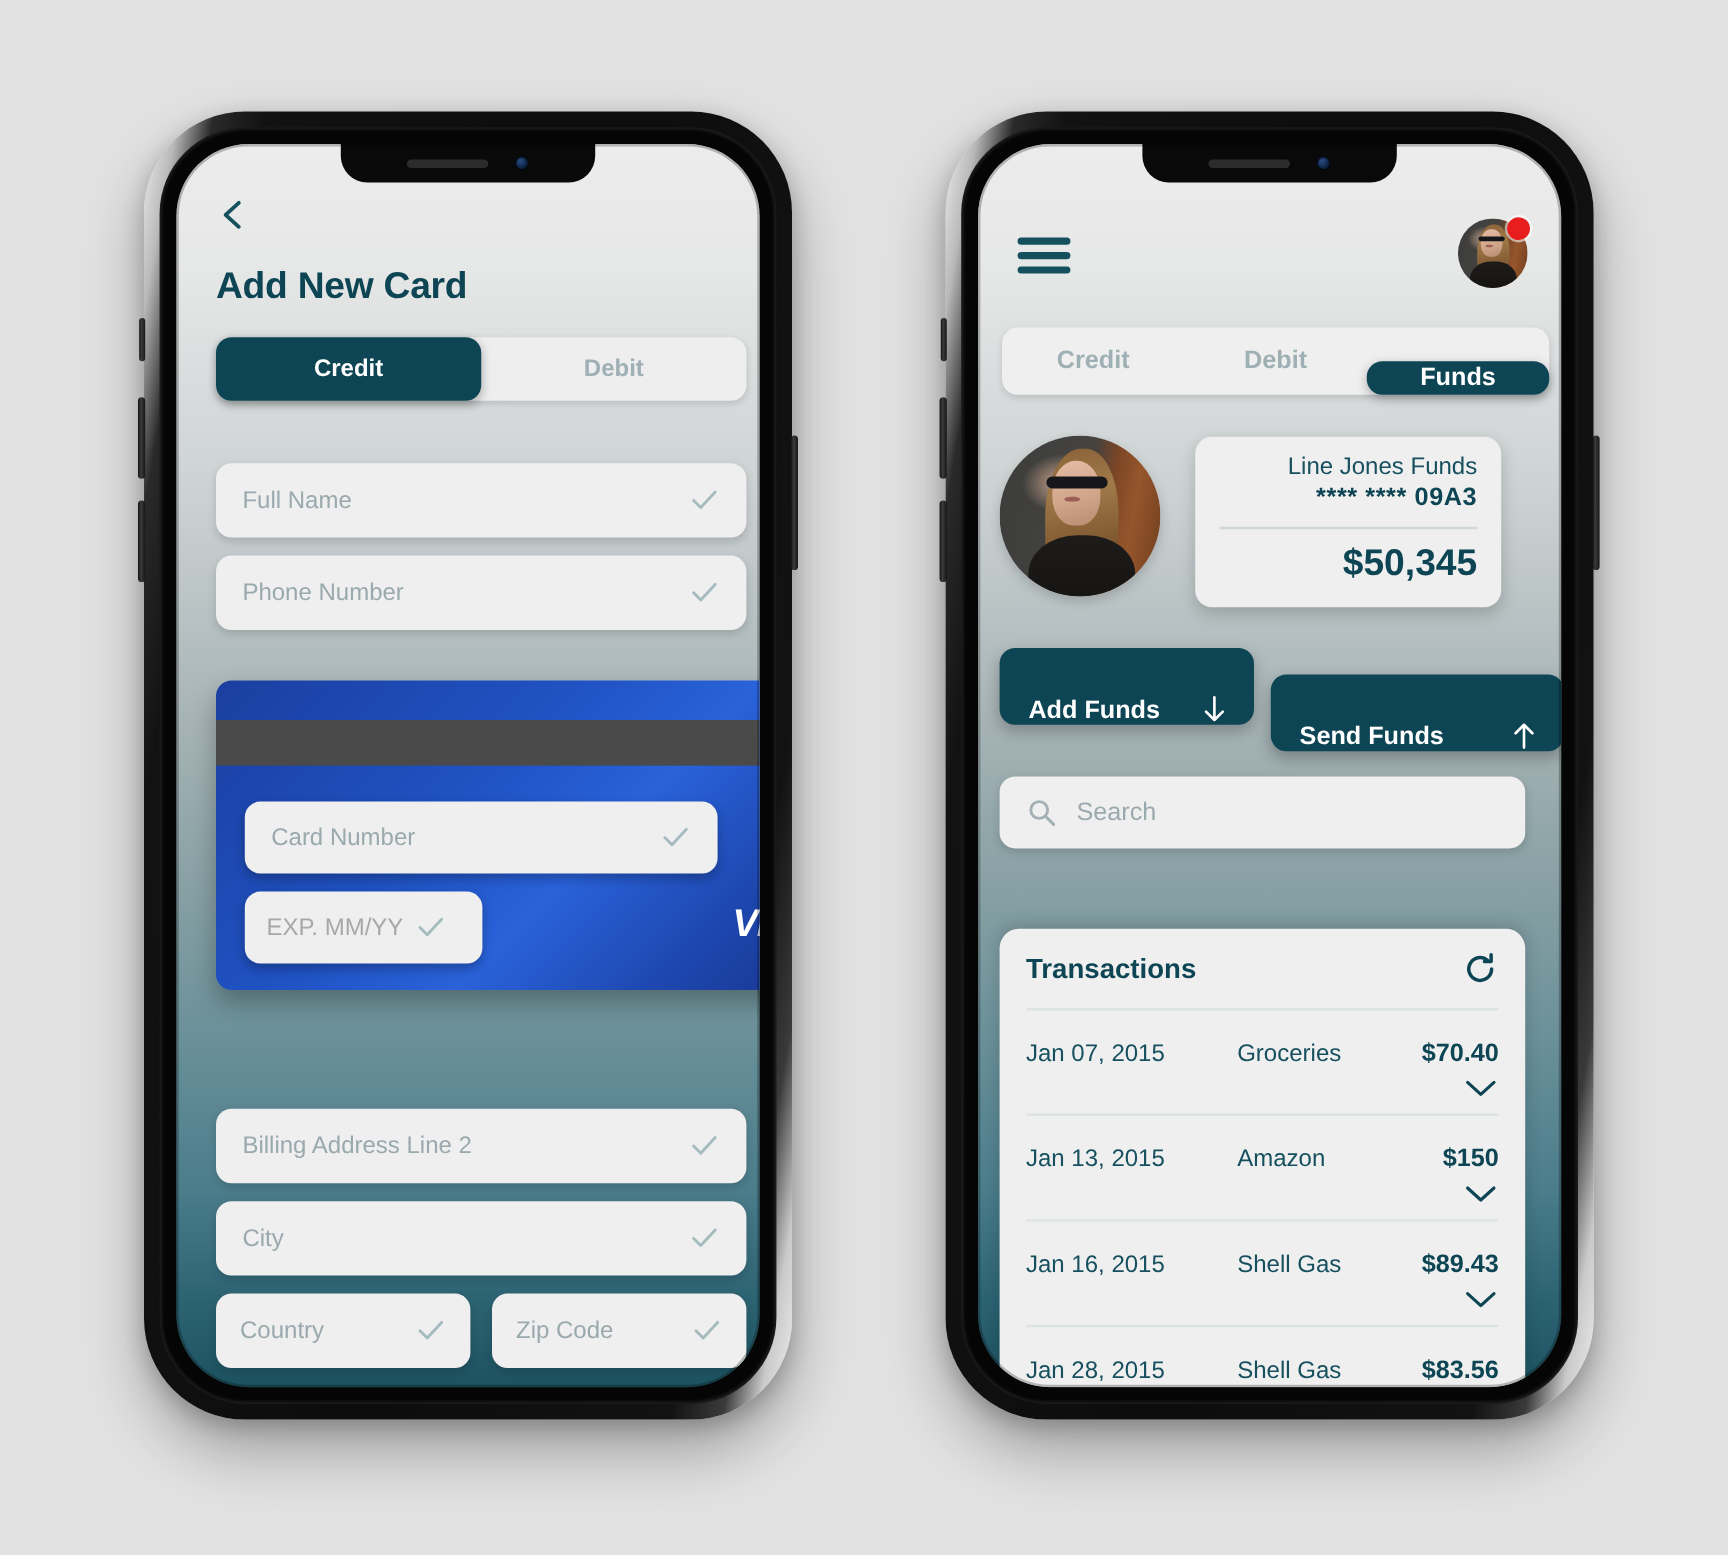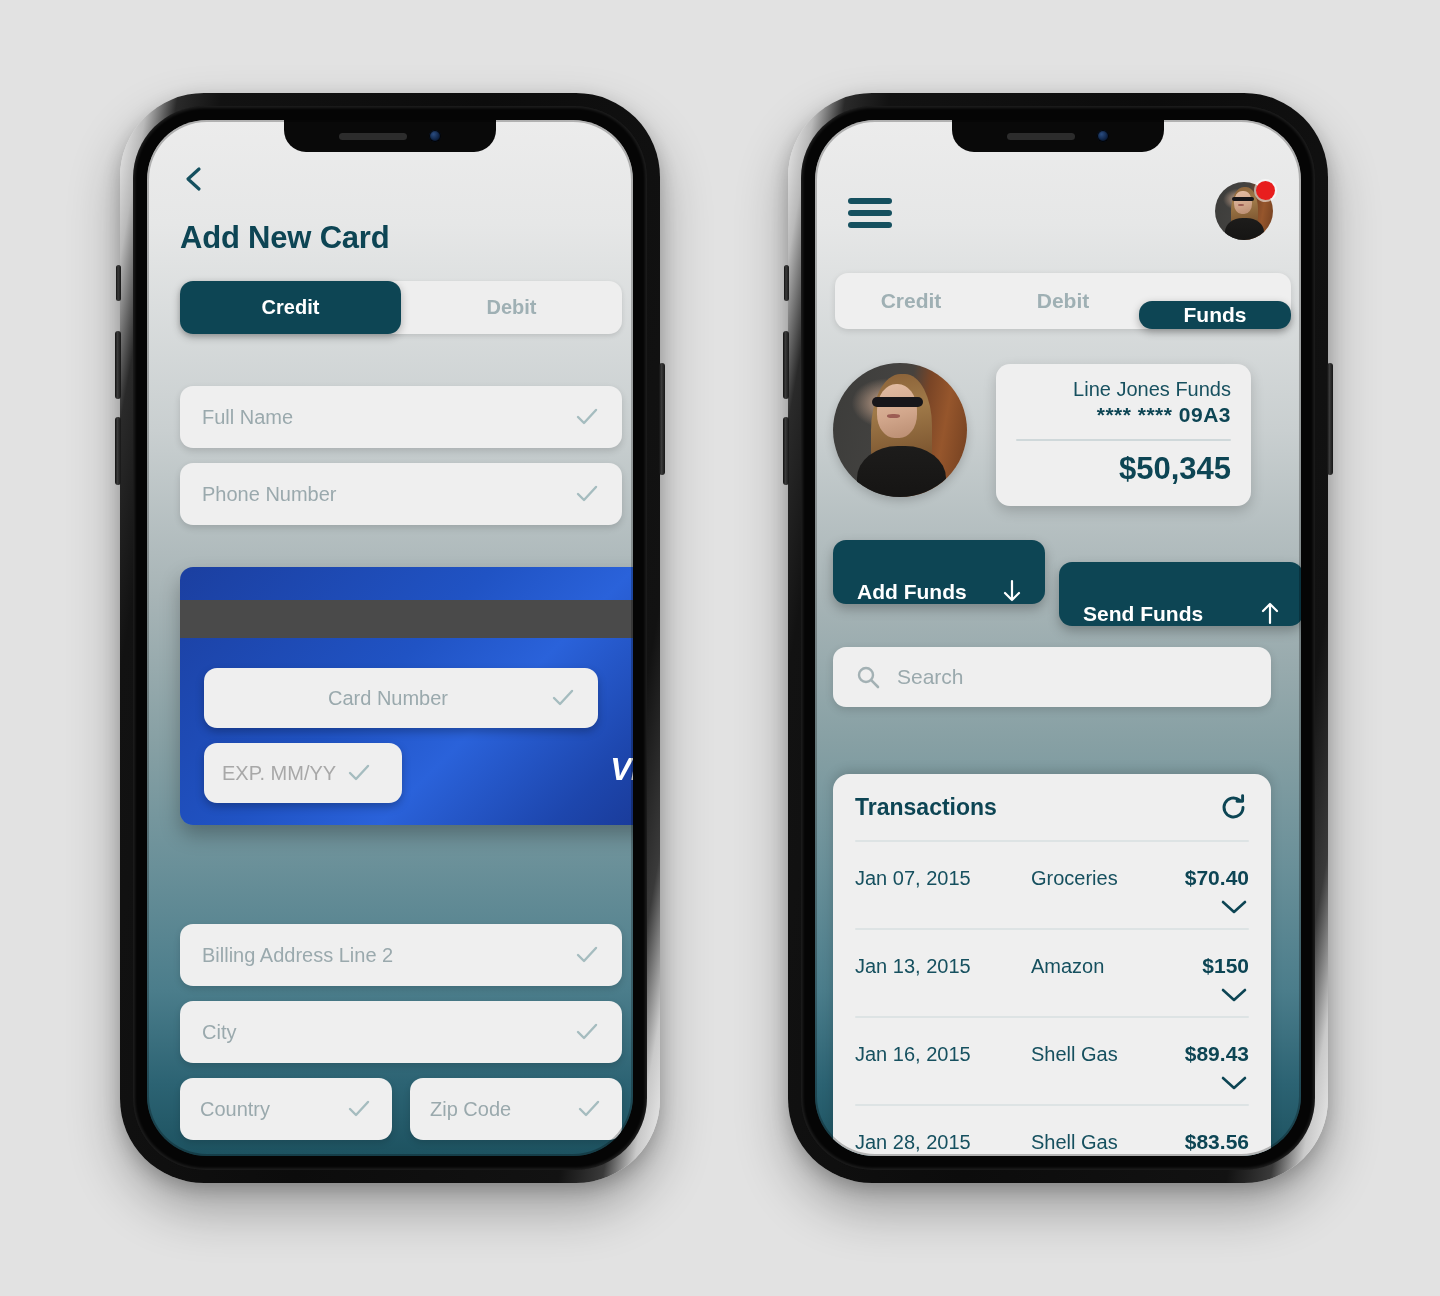--- a/index.html
+++ b/index.html
@@ -180,21 +180,20 @@
   .card {
     position: absolute;
     left: 33px;
     top: 447px;
     width: 529px;
     height: 258px;
     border-radius: 13px;
     background: linear-gradient(135deg,#1b3fa0 0%, #2053c4 40%, #2a62da 58%, #1d46ad 80%, #17328a 100%);
     box-shadow: 0 10px 20px rgba(0,0,0,.28);
     overflow: hidden;
-    text-align: center;
   }
   .card .stripe {
     position: absolute;
     left: 0; right: 0;
     top: 33px;
     height: 38px;
     background: #4a4a4a;
   }
   .card .field {
     box-shadow: 0 4px 9px rgba(0,0,0,.25);

